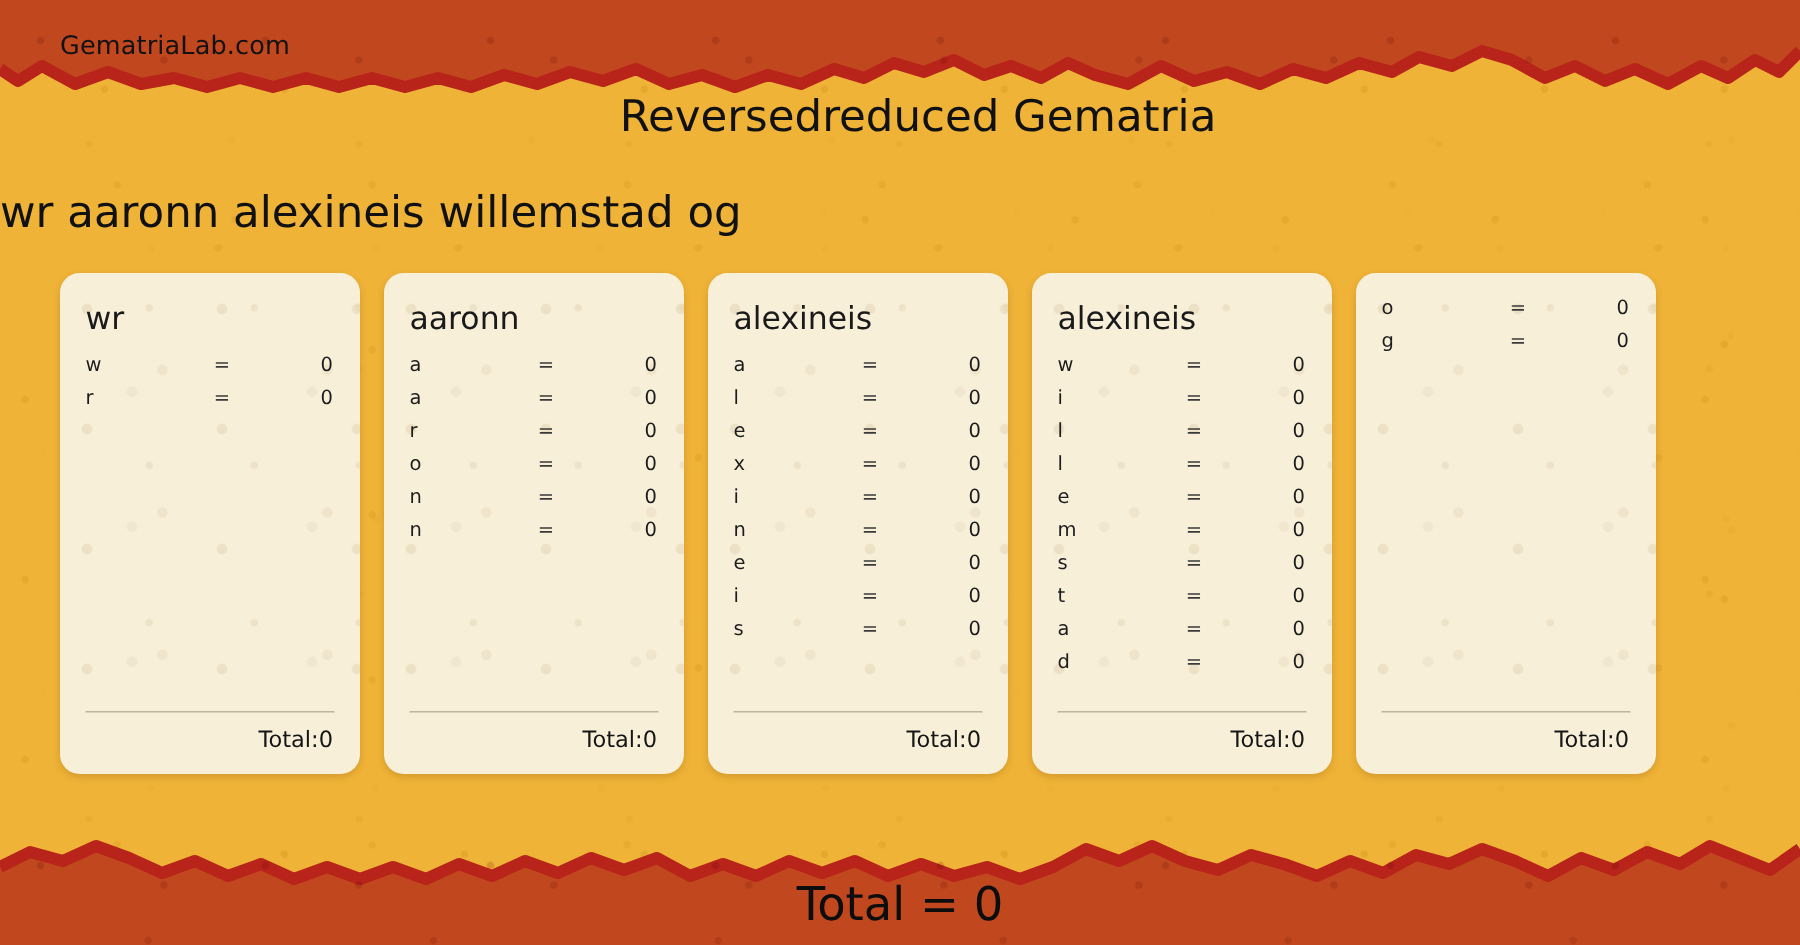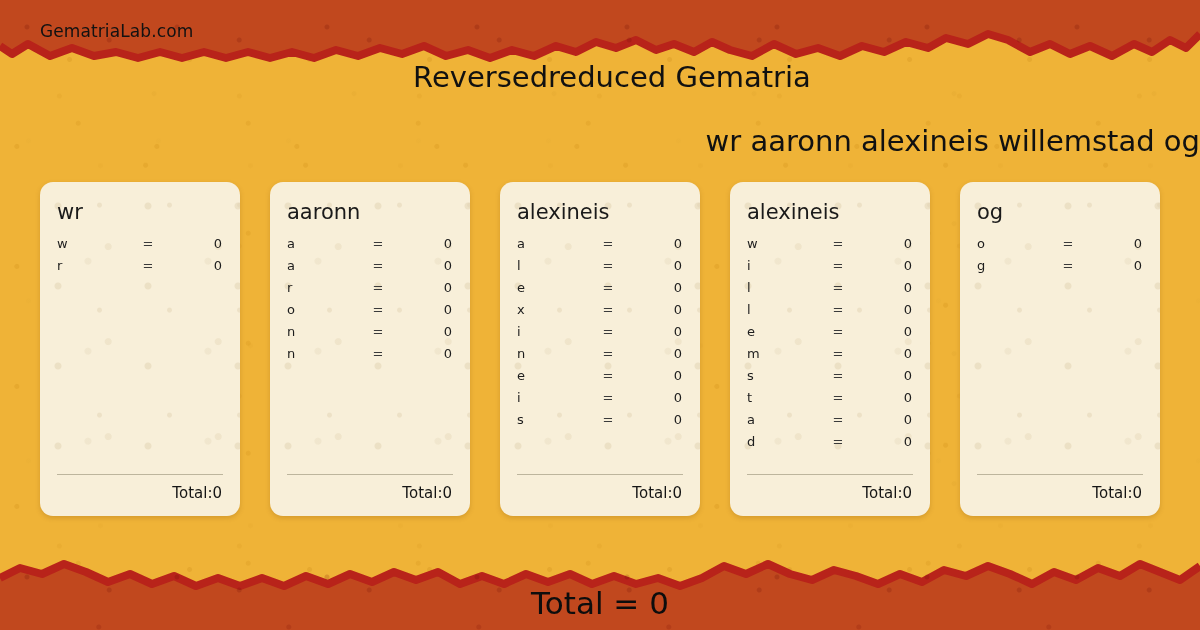--- a/index.html
+++ b/index.html
@@ -85,35 +85,35 @@
     text-align: center;
     font-size: 29px;
     color: #111111;
     z-index: 4;
   }
   .subtitle {
     position: absolute;
     top: 124px;
     left: 0;
     width: 1200px;
-    text-align: right;
+    text-align: left;
     font-size: 29px;
     color: #111111;
     z-index: 4;
   }
 
   
   .cards {
     position: absolute;
     top: 182px;
     left: 40px;
     width: 1120px;
     height: 334px;
     display: flex;
-    gap: 30px;
+    gap: 16px;
     z-index: 4;
   }
 
   .card {
     position: relative;
     width: 200px;
     height: 334px;
     box-sizing: border-box;
     background-color: #F8EFD9;
     background-image:
@@ -425,21 +425,20 @@
         </div>
       </div>
       <div class="divider"></div>
       <div class="total-row">
         <span class="total-label">Total:</span>
         <span class="total-val">0</span>
       </div>
     </div>
 
     <div class="card">
-      <div class="card-title">og</div>
       <div class="rows">
         <div class="row">
           <span class="ltr">o</span>
           <span class="eq">=</span>
           <span class="val">0</span>
         </div>
         <div class="row">
           <span class="ltr">g</span>
           <span class="eq">=</span>
           <span class="val">0</span>

